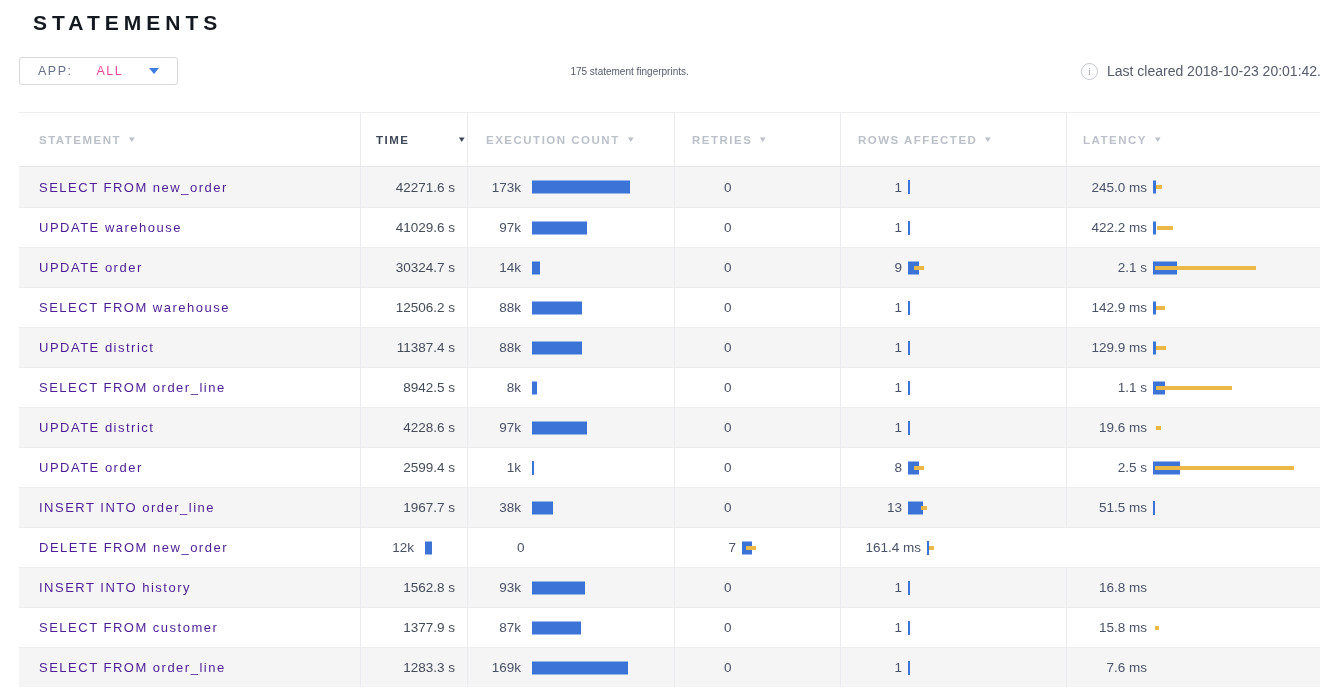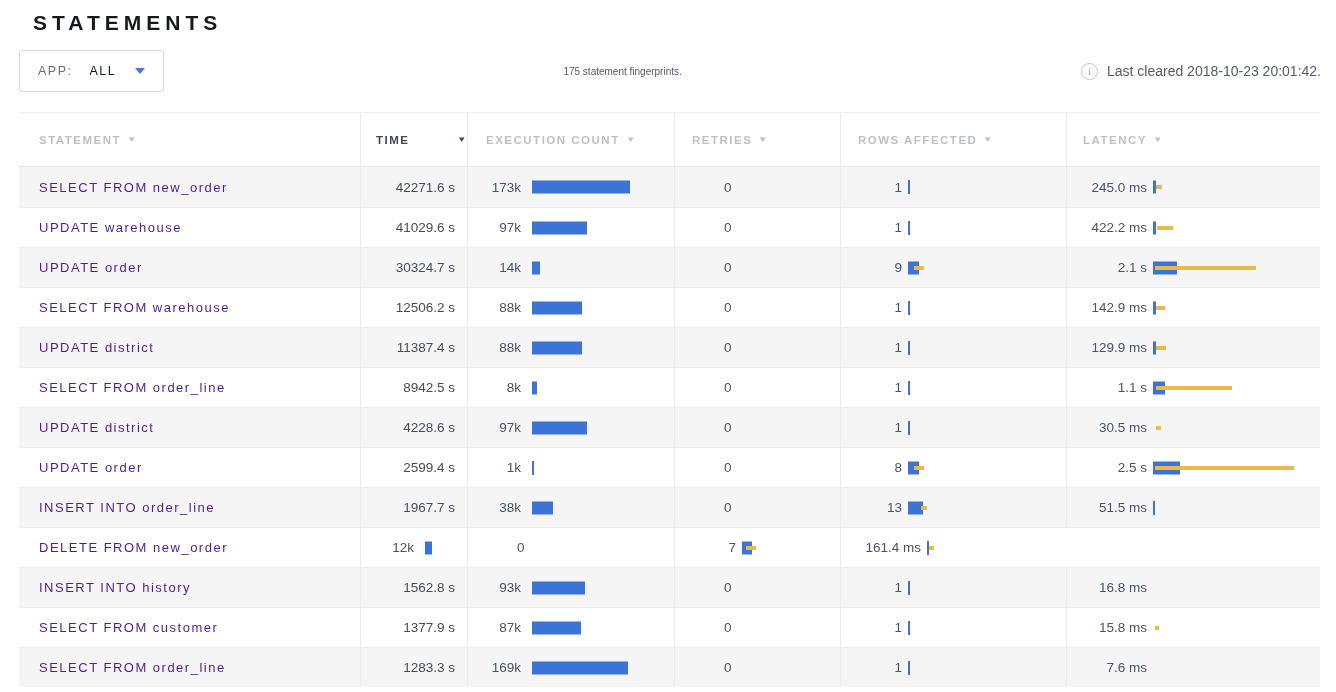--- a/index.html
+++ b/index.html
@@ -22,35 +22,35 @@
   }
   .toolbar {
     display: flex;
     align-items: center;
     margin: 14px 11px 0 19px;
     height: 42px;
   }
   .app-filter {
     display: flex;
     align-items: center;
-    gap: 17px;
-    height: 42px;
+    gap: 24px;
+    height: 28px;
     padding: 0 18px;
     border: 1px solid #d6d8dc;
     border-radius: 3px;
     background: #fff;
     cursor: pointer;
   }
   .app-filter-label {
     color: #67708b;
     font-size: 12.5px;
     letter-spacing: 1.5px;
   }
   .app-filter-value {
-    color: #0f172a;
+    color: #ec4899;
     font-size: 12.5px;
     letter-spacing: 1.5px;
   }
   .caret-down {
     width: 0; height: 0;
     border-left: 5px solid transparent;
     border-right: 5px solid transparent;
     border-top: 6px solid #3e7ce0;
     margin-left: 2px;
   }
@@ -367,21 +367,21 @@
           </span>
         </div>
     <div class="td td-retries">0</div>
     <div class="td td-rows">
           <span class="num">1</span>
           <span class="bar-wrap">
             <i class="bar-tick"></i>
           </span>
         </div>
     <div class="td td-latency">
-          <span class="num">30.5 ms</span>
+          <span class="num">19.6 ms</span>
           <span class="bar-wrap">
             <i class="bar-yellow" style="left: 3px; width: 5px;"></i>
           </span>
         </div>
   </div>
 
   <div class="tr">
     <div class="td td-statement">
           <a class="stm-link">UPDATE order</a>
         </div>

